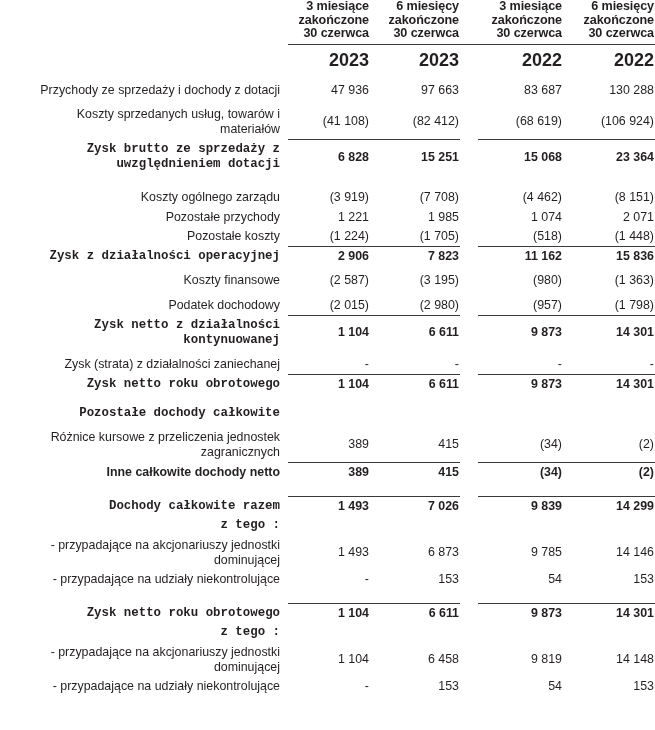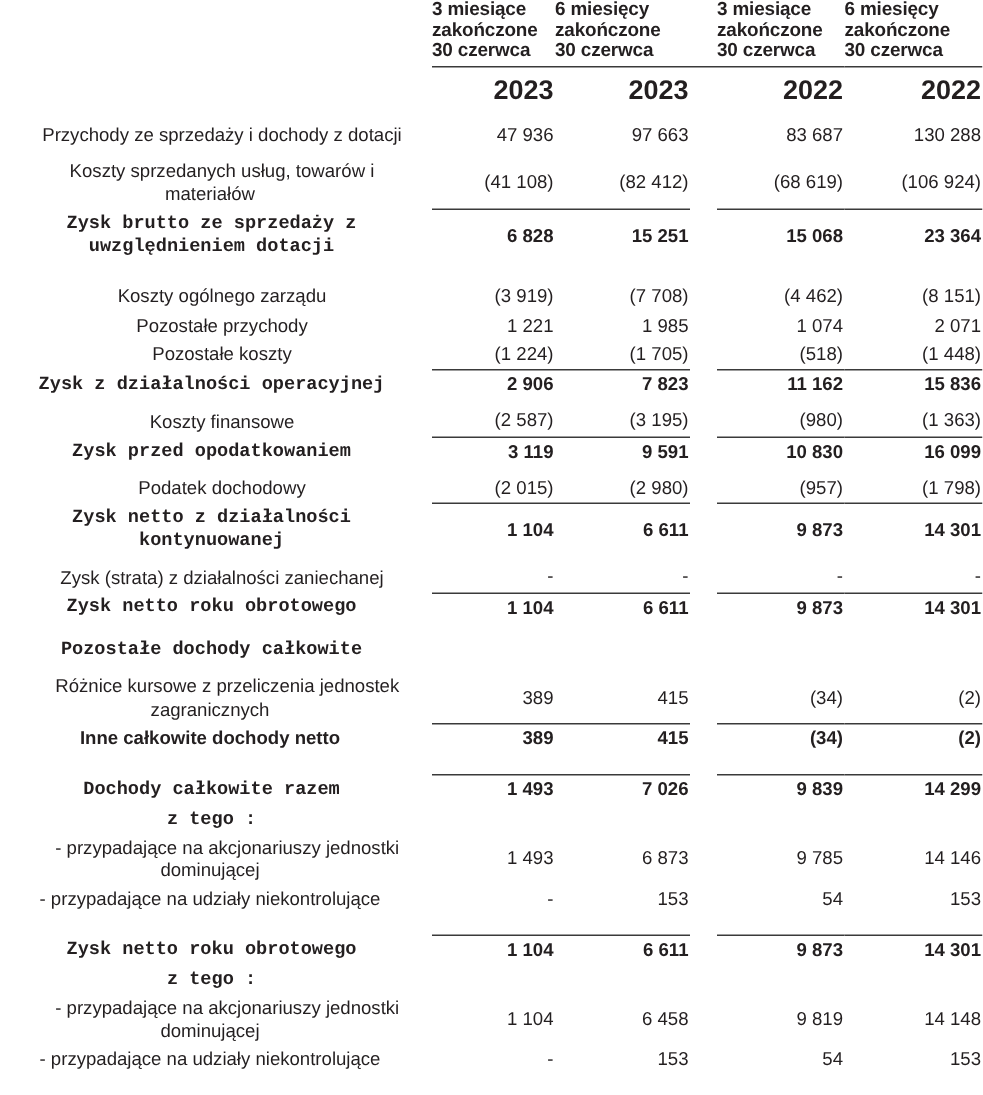--- a/index.html
+++ b/index.html
@@ -36,21 +36,21 @@
   col.c-gap   { width: 18px; }
   col.c-n3    { width: 85px; }
   col.c-n4    { width: 92px; }
 
   
   .hdr-period td {
     vertical-align: bottom;
     font-weight: bold;
     font-size: 12.6px;
     line-height: 13.6px;
-    text-align: left;
+    text-align: right;
     padding: 0 1px 3px 0;
     letter-spacing: -0.1px;
   }
   .hdr-period td.lbl { padding: 0; }
 
   .hdr-year td {
     font-weight: bold;
     font-size: 18px;
     text-align: right;
     padding: 5px 1px 5px 0;
@@ -62,21 +62,21 @@
   
   tr.row td {
     vertical-align: middle;
     padding: 2px 1px 2px 0;
     text-align: right;
     font-size: 12.4px;
     line-height: 15.3px;
     white-space: nowrap;
   }
   tr.row td.lbl {
-    text-align: center;
+    text-align: right;
     white-space: normal;
     padding-right: 8px;
     line-height: 15.3px;
     margin-top: 17px;
   }
   tr.row td.gap { padding: 0; }
 
   tr.bold td { font-weight: bold; }
 
   
@@ -233,28 +233,20 @@
   <tr class="row">
     <td class="lbl ind1">Koszty finansowe</td>
     <td class="num">(2 587)</td>
     <td class="num">(3 195)</td>
     <td class="gap"></td>
     <td class="num">(980)</td>
     <td class="num">(1 363)</td>
   </tr>
 
 
-  <tr class="row bold rule-above-dark">
-    <td class="lbl ind0">Zysk przed opodatkowaniem</td>
-    <td class="num">3 119</td>
-    <td class="num">9 591</td>
-    <td class="gap"></td>
-    <td class="num">10 830</td>
-    <td class="num">16 099</td>
-  </tr>
 
   <tr class="spacer-sm">
           <td colspan="6"></td>
         </tr>
 
   <tr class="row">
     <td class="lbl ind1">Podatek dochodowy</td>
     <td class="num">(2 015)</td>
     <td class="num">(2 980)</td>
     <td class="gap"></td>

